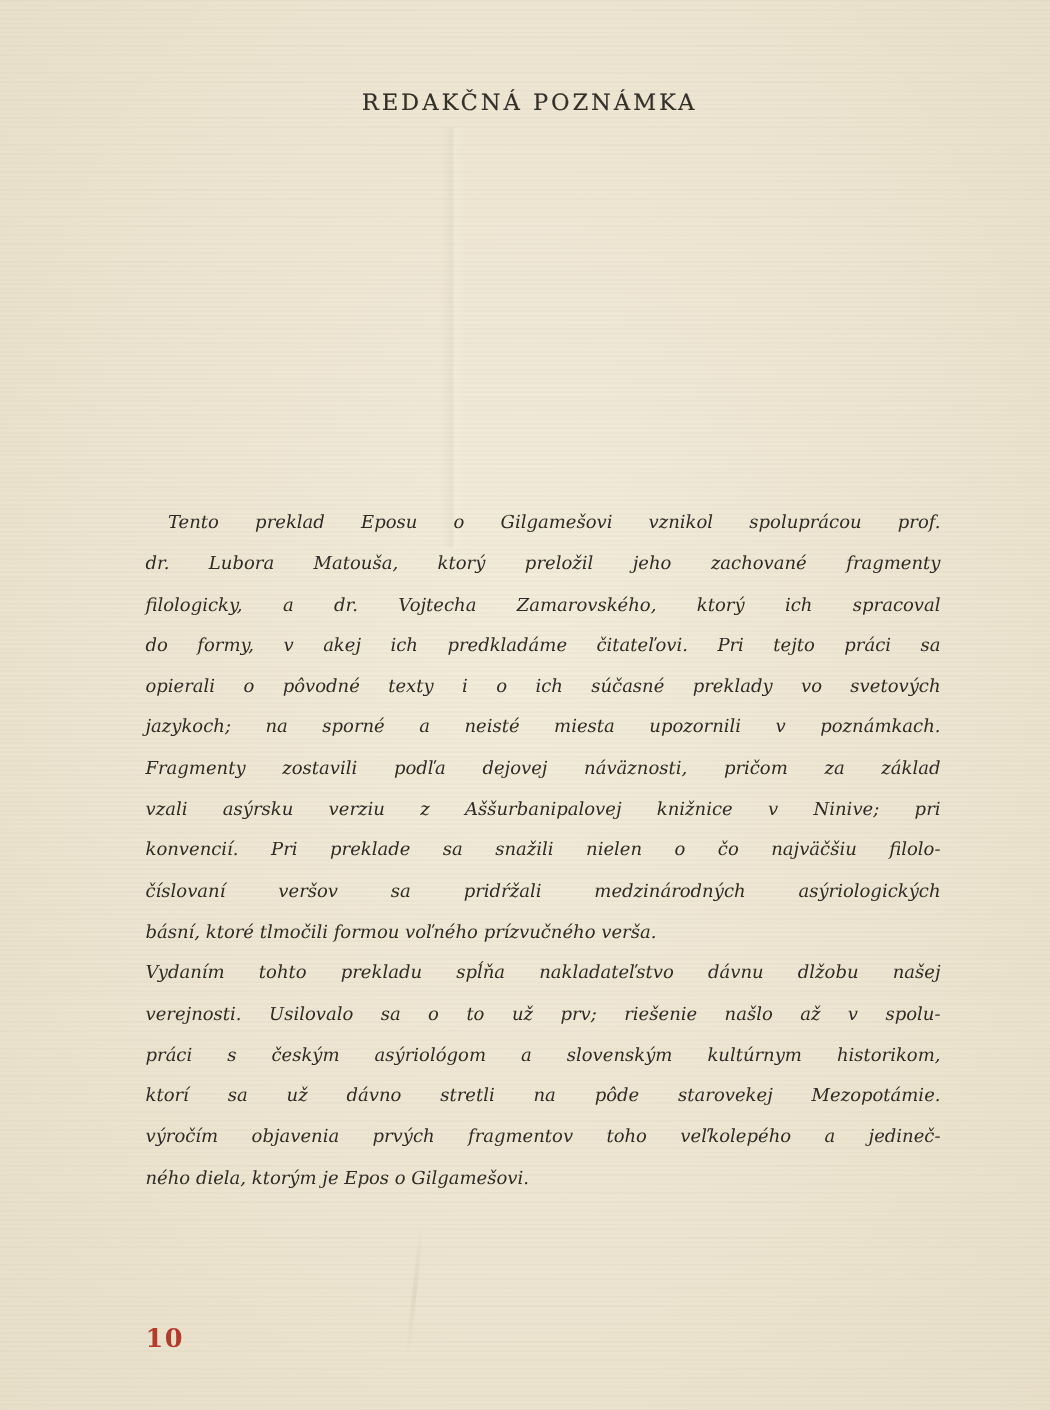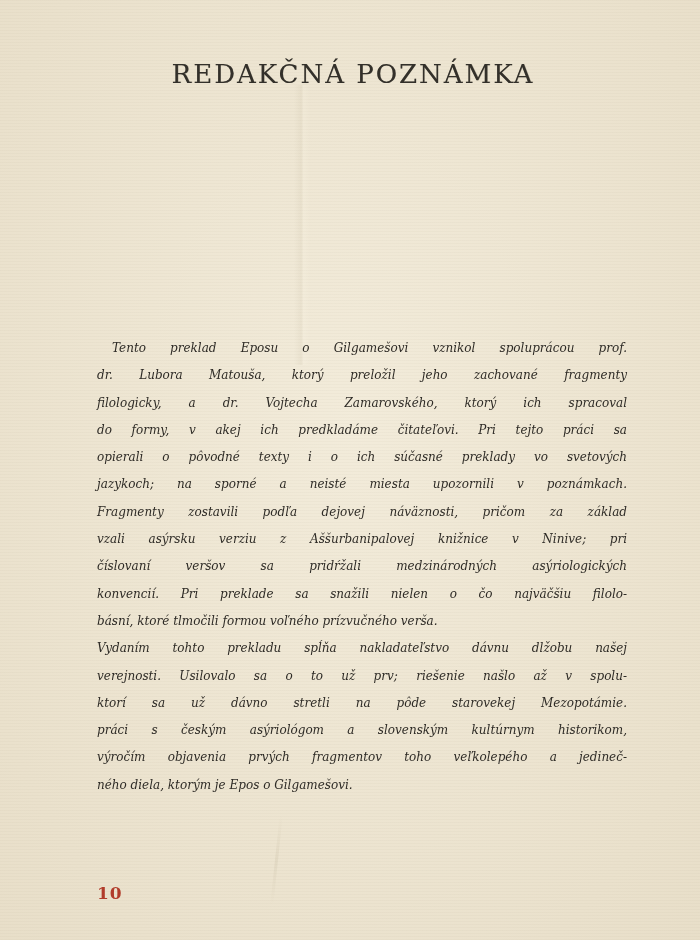--- a/index.html
+++ b/index.html
@@ -54,21 +54,21 @@
     transform: rotate(6deg);
     pointer-events: none;
   }
 
   .heading {
     position: absolute;
     top: 59px;
     left: 88px;
     width: 530px;
     text-align: center;
-    font-size: 26px;
+    font-size: 15px;
     font-weight: 500;
     letter-spacing: 2px;
     color: #33302a;
     text-shadow: 0.3px 0.3px 0 rgba(40,36,28,0.35);
   }
 
   .body-text {
     position: absolute;
     top: 335px;
     left: 72px;
@@ -121,26 +121,26 @@
 
   <div class="body-text">
     <div class="line indent">Tento preklad Eposu o Gilgamešovi vznikol spoluprácou prof.</div>
     <div class="line">dr. Lubora Matouša, ktorý preložil jeho zachované fragmenty</div>
     <div class="line">filologicky, a dr. Vojtecha Zamarovského, ktorý ich spracoval</div>
     <div class="line">do formy, v akej ich predkladáme čitateľovi. Pri tejto práci sa</div>
     <div class="line">opierali o pôvodné texty i o ich súčasné preklady vo svetových</div>
     <div class="line">jazykoch; na sporné a neisté miesta upozornili v poznámkach.</div>
     <div class="line">Fragmenty zostavili podľa dejovej náväznosti, pričom za základ</div>
     <div class="line">vzali asýrsku verziu z Aššurbanipalovej knižnice v Ninive; pri</div>
+    <div class="line">konvencií. Pri preklade sa snažili nielen o čo najväčšiu filolo-</div>
     <div class="line">číslovaní veršov sa pridŕžali medzinárodných asýriologických</div>
-    <div class="line">konvencií. Pri preklade sa snažili nielen o čo najväčšiu filolo-</div>
     <div class="line no-just">básní, ktoré tlmočili formou voľného prízvučného verša.</div>
     <div class="line">Vydaním tohto prekladu spĺňa nakladateľstvo dávnu dlžobu našej</div>
     <div class="line">verejnosti. Usilovalo sa o to už prv; riešenie našlo až v spolu-</div>
+    <div class="line">práci s českým asýriológom a slovenským kultúrnym historikom,</div>
     <div class="line">ktorí sa už dávno stretli na pôde starovekej Mezopotámie.</div>
-    <div class="line">práci s českým asýriológom a slovenským kultúrnym historikom,</div>
     <div class="line">výročím objavenia prvých fragmentov toho veľkolepého a jedineč-</div>
     <div class="line no-just">ného diela, ktorým je Epos o Gilgamešovi.</div>
   </div>
 
   <div class="page-number">10</div>
 
 </div>
 
 </body></html>

